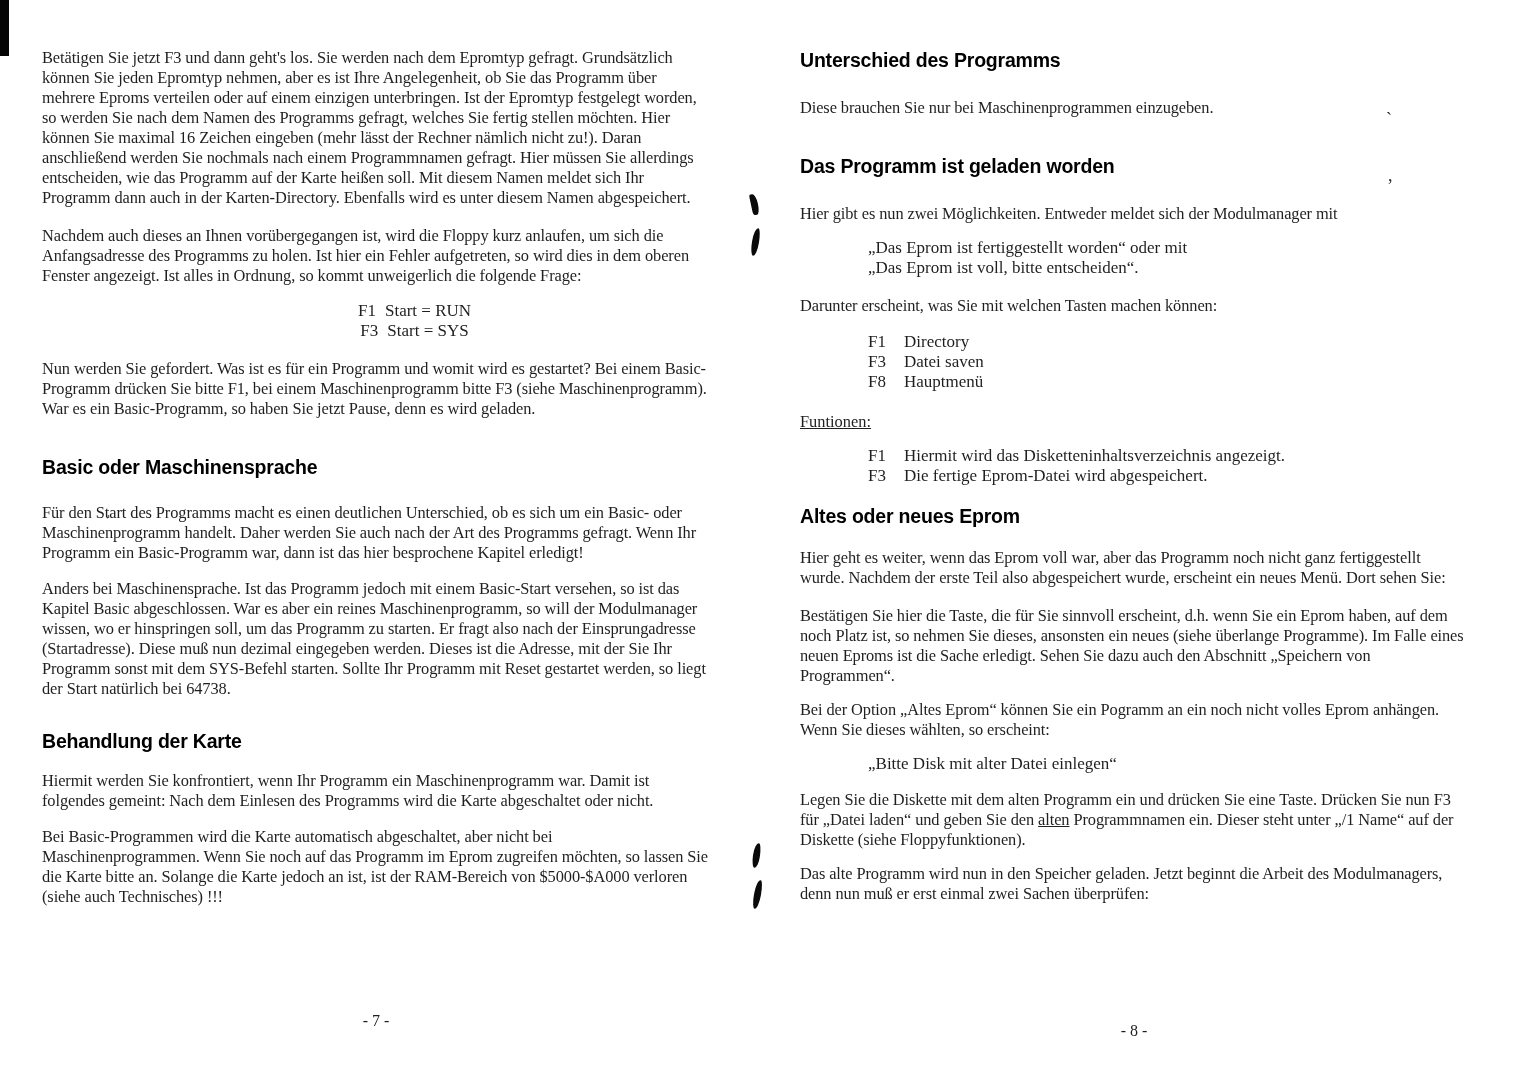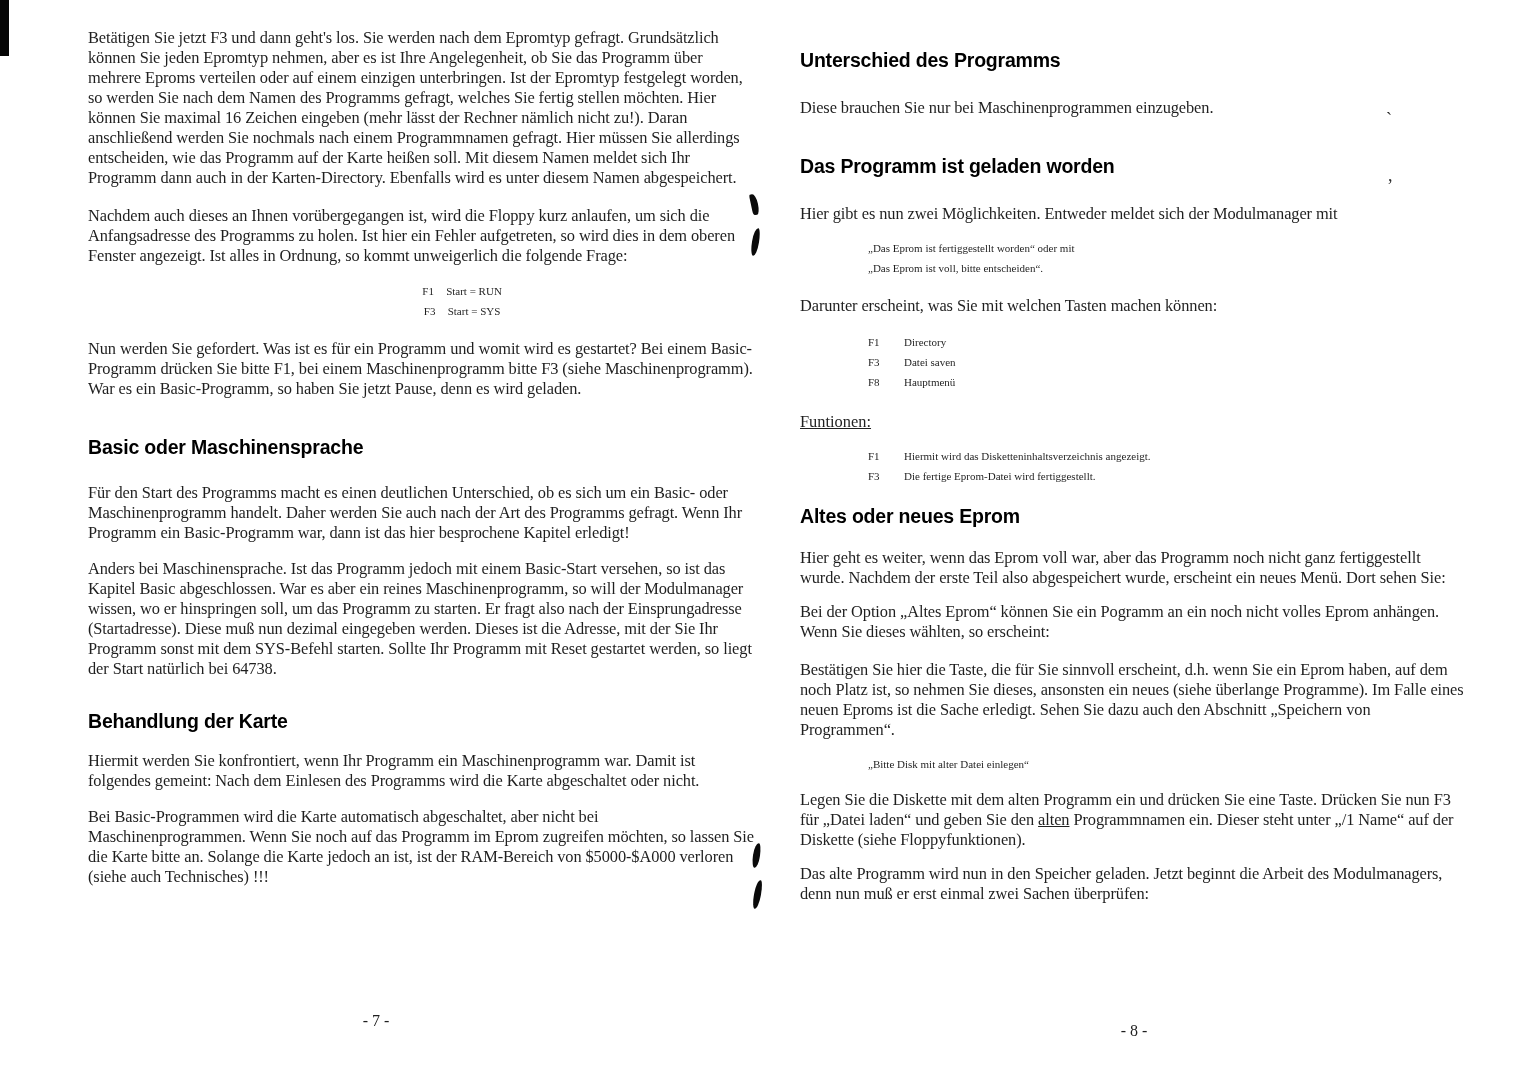--- a/index.html
+++ b/index.html
@@ -5,36 +5,36 @@
   html,body{margin:0;padding:0;}
   body{
     width:1517px;height:1080px;position:relative;overflow:hidden;
     background:#ffffff;
     font-family:"Liberation Serif", serif;
     color:#1f1f1f;
     -webkit-font-smoothing:antialiased;
   }
   .page{position:absolute;top:0;}
   .page-inner{position:relative;}
-  #page-left .page-inner{position:absolute;left:42px;top:28px;width:668px;margin-left:46px;}
+  #page-left .page-inner{position:absolute;left:42px;top:48px;width:668px;}
   #page-right .page-inner{position:absolute;left:800px;top:48px;width:668px;}
   p.para{
     margin:0;font-size:16.4px;line-height:20px;letter-spacing:-0.1px;
     color:#1f1f1f;text-align:left;
   }
   .heading{
     font-family:"Liberation Sans", sans-serif;
     font-weight:bold;font-size:19.5px;line-height:24px;color:#000;
     letter-spacing:-0.2px;
   }
   .label-underline{
     font-size:16.4px;line-height:20px;text-decoration:underline;
     color:#1f1f1f;
   }
-  .indent{padding-left:68px;font-size:11px;line-height:20px;}
+  .indent{padding-left:68px;font-size:17px;line-height:20px;}
   .krow{white-space:nowrap;}
   .fkey{display:inline-block;min-width:36px;}
   .qline{white-space:nowrap;}
   .u{text-decoration:underline;}
   .page-number{
     position:absolute;font-size:16px;line-height:18px;color:#1f1f1f;
     text-align:center;
   }
   #pagenum-left{left:42px;width:668px;top:1012px;}
   #pagenum-right{left:800px;width:668px;top:1022px;}
@@ -89,26 +89,26 @@
       </div>
       <p class="para" style="margin-top: 18px;">Darunter erscheint, was Sie mit welchen Tasten machen können:</p>
       <div class="indent" style="margin-top: 16px;">
         <div class="krow"><span class="fkey">F1</span><span>Directory</span></div>
         <div class="krow"><span class="fkey">F3</span><span>Datei saven</span></div>
         <div class="krow"><span class="fkey">F8</span><span>Hauptmenü</span></div>
       </div>
       <div class="label-underline" style="margin-top: 20px;">Funtionen:</div>
       <div class="indent" style="margin-top: 14px;">
         <div class="krow"><span class="fkey">F1</span><span>Hiermit wird das Disketteninhaltsverzeichnis angezeigt.</span></div>
-        <div class="krow"><span class="fkey">F3</span><span>Die fertige Eprom-Datei wird fertiggestellt.</span></div>
+        <div class="krow"><span class="fkey">F3</span><span>Die fertige Eprom-Datei wird abgespeichert.</span></div>
       </div>
       <div class="heading" style="margin-top: 18px;">Altes oder neues Eprom</div>
       <p class="para" style="margin-top: 20px;">Hier geht es weiter, wenn das Eprom voll war, aber das Programm noch nicht ganz fertiggestellt wurde. Nachdem der erste Teil also abgespeichert wurde, erscheint ein neues Menü. Dort sehen Sie:</p>
+      <p class="para" style="margin-top: 18px;">Bestätigen Sie hier die Taste, die für Sie sinnvoll erscheint, d.h. wenn Sie ein Eprom haben, auf dem noch Platz ist, so nehmen Sie dieses, ansonsten ein neues (siehe überlange Programme). Im Falle eines neuen Eproms ist die Sache erledigt. Sehen Sie dazu auch den Abschnitt „Speichern von Programmen“.</p>
       <p class="para" style="margin-top: 14px;">Bei der Option „Altes Eprom“ können Sie ein Pogramm an ein noch nicht volles Eprom anhängen. Wenn Sie dieses wählten, so erscheint:</p>
-      <p class="para" style="margin-top: 18px;">Bestätigen Sie hier die Taste, die für Sie sinnvoll erscheint, d.h. wenn Sie ein Eprom haben, auf dem noch Platz ist, so nehmen Sie dieses, ansonsten ein neues (siehe überlange Programme). Im Falle eines neuen Eproms ist die Sache erledigt. Sehen Sie dazu auch den Abschnitt „Speichern von Programmen“.</p>
       <div class="indent" style="margin-top: 14px;">
         <div class="qline">„Bitte Disk mit alter Datei einlegen“</div>
       </div>
       <p class="para" style="margin-top: 16px;"><span>Legen Sie die Diskette mit dem alten Programm ein und drücken Sie eine Taste. Drücken Sie nun F3 für „Datei laden“ und geben Sie den </span><span class="u">alten</span><span> Programmnamen ein. Dieser steht unter „/1 Name“ auf der Diskette (siehe Floppyfunktionen).</span></p>
       <p class="para" style="margin-top: 14px;">Das alte Programm wird nun in den Speicher geladen. Jetzt beginnt die Arbeit des Modulmanagers, denn nun muß er erst einmal zwei Sachen überprüfen:</p>
     </div>
   <div class="page-number" id="pagenum-right">- 8 -</div>
 </div>
 
 <div class="edge-strip"></div>

